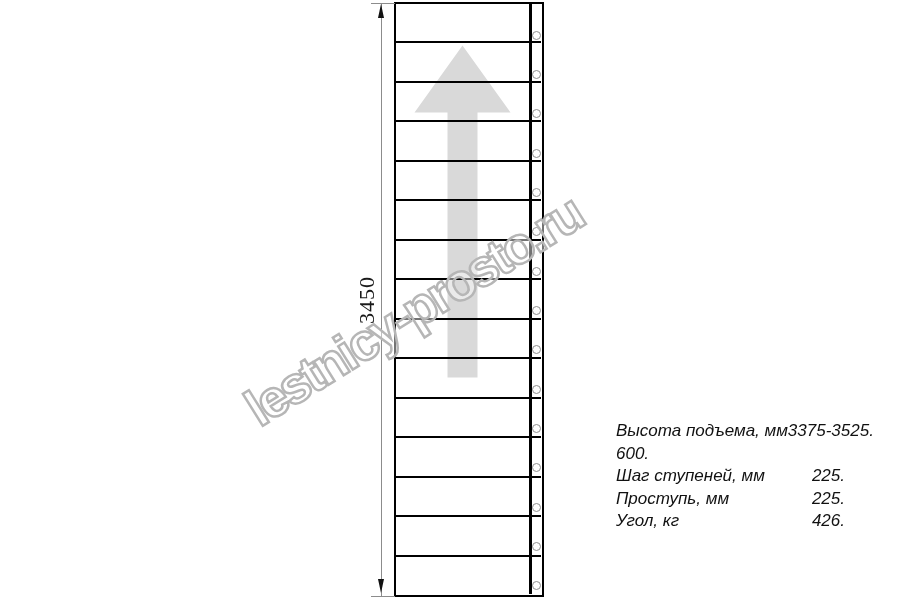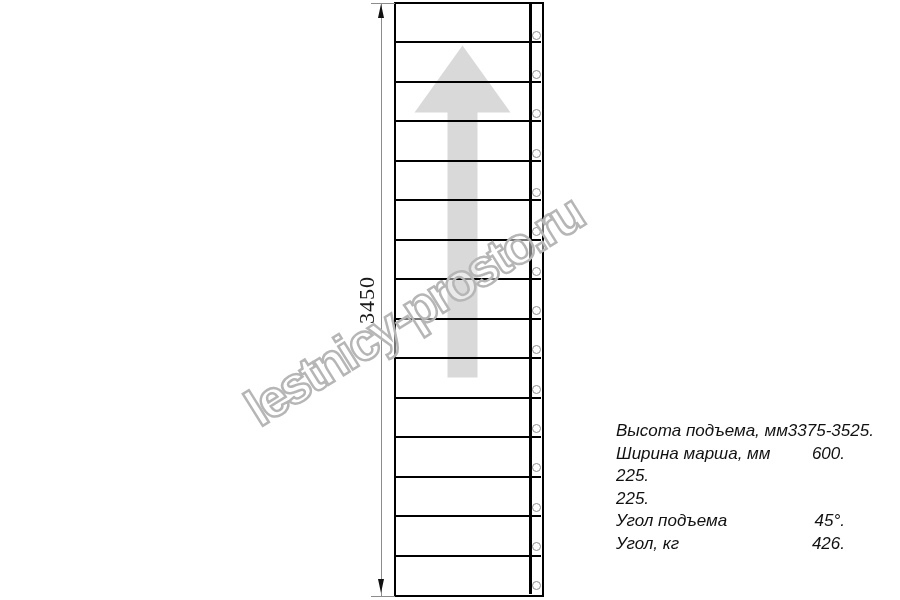--- a/index.html
+++ b/index.html
@@ -103,32 +103,29 @@
 <div class="dim-arrow up"></div>
 <div class="dim-arrow down"></div>
 <div class="dim-label">3450</div>
 
 <div class="specs">
   <div class="spec-row">
     <span class="spec-label">Высота подъема, мм</span>
     <span class="spec-value">3375-3525.</span>
   </div>
   <div class="spec-row">
-    <span class="spec-label">Ширина марша, мм</span>
     <span class="spec-value">600.</span>
   </div>
   <div class="spec-row">
+    <span class="spec-label">Шаг ступеней, мм</span>
     <span class="spec-value">225.</span>
   </div>
   <div class="spec-row">
+    <span class="spec-label">Проступь, мм</span>
     <span class="spec-value">225.</span>
-  </div>
-  <div class="spec-row">
-    <span class="spec-label">Угол подъема</span>
-    <span class="spec-value">45°.</span>
   </div>
   <div class="spec-row">
     <span class="spec-label">Угол, кг</span>
     <span class="spec-value">426.</span>
   </div>
 </div>
 
 <div class="watermark">lestnicy-prosto.ru</div>
 
 </body></html>

